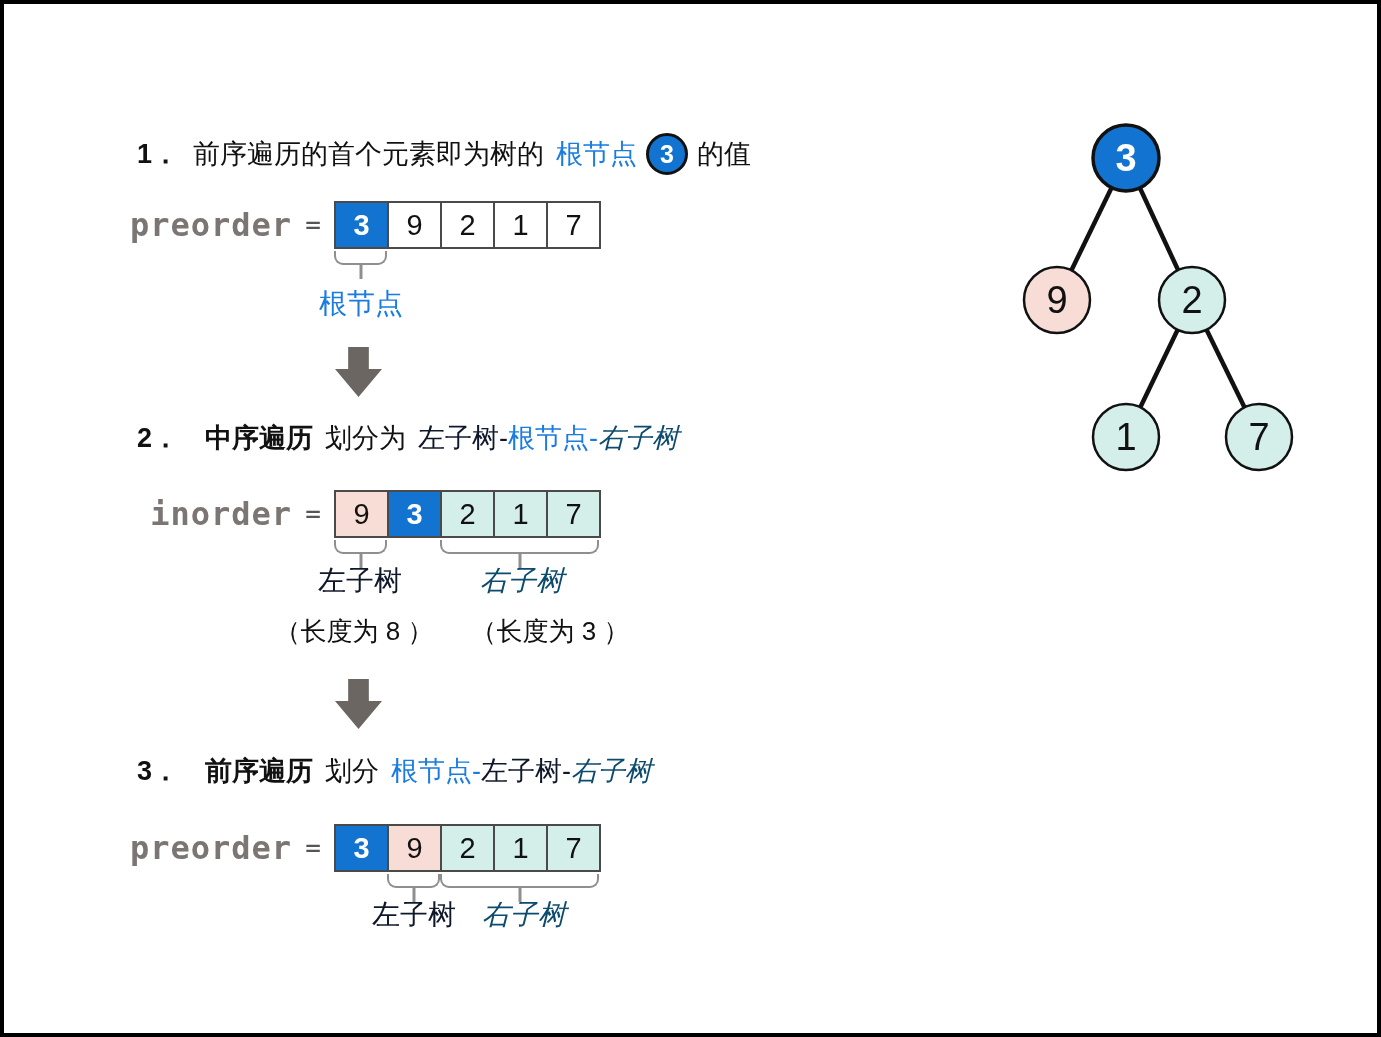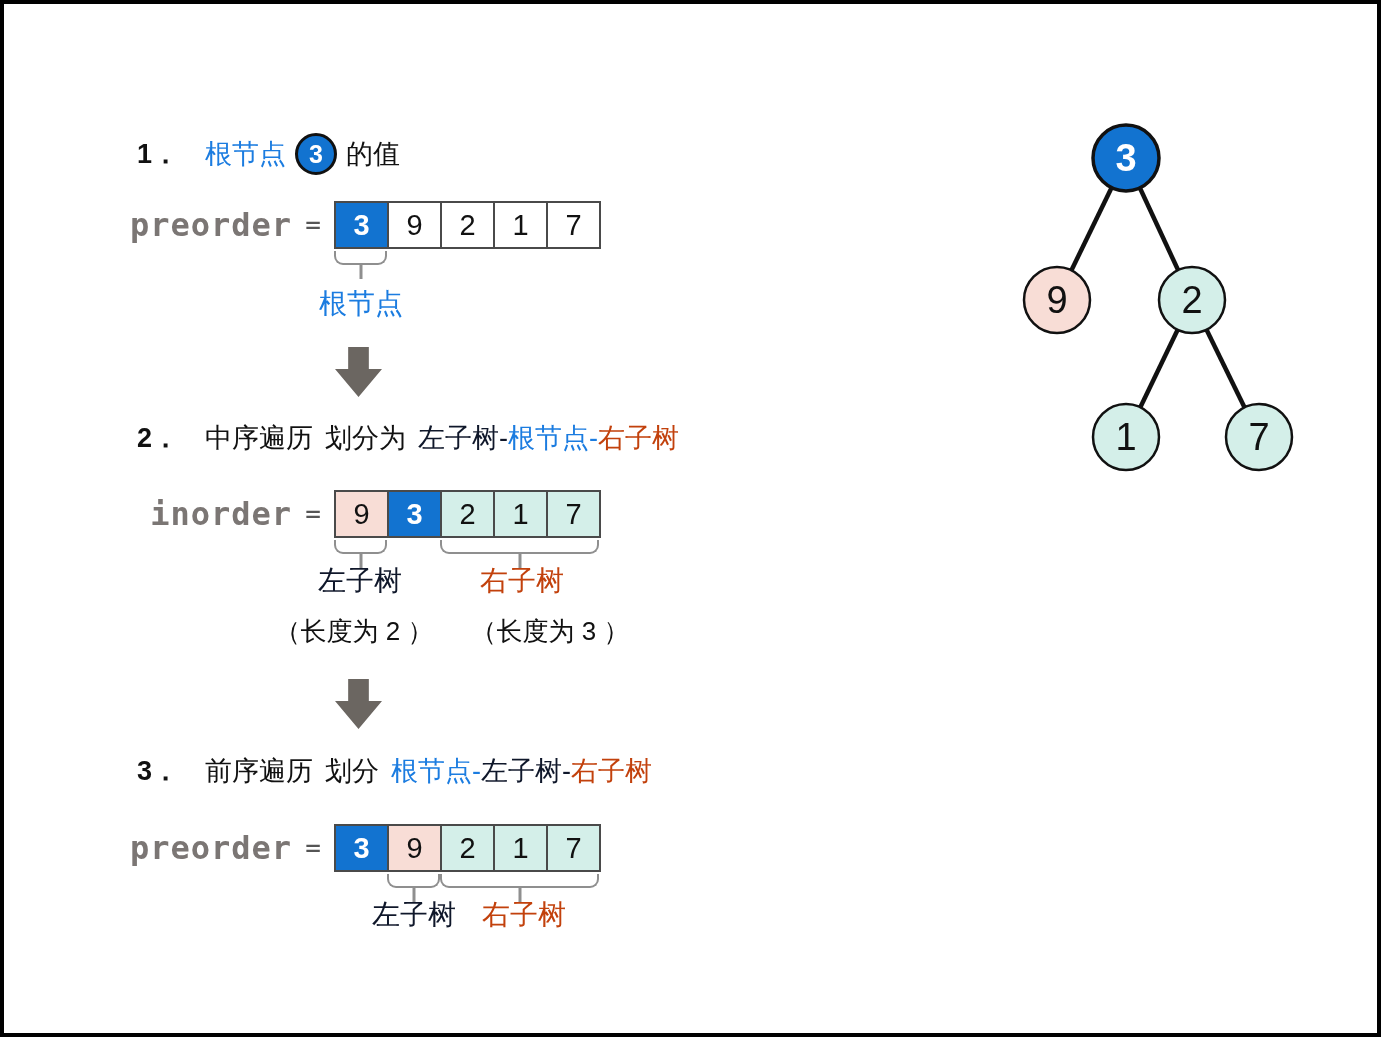--- a/index.html
+++ b/index.html
@@ -4,24 +4,24 @@
 <style>
   html,body{margin:0;padding:0;background:#fff;}
   .canvas{
     position:relative;width:1381px;height:1037px;box-sizing:border-box;
     background:#ffffff;border:4px solid #000;overflow:hidden;
     font-family:"Liberation Sans","DejaVu Sans",sans-serif;color:#111;
   }
   
   .step{position:absolute;left:133px;font-size:27px;display:flex;align-items:center;white-space:nowrap;}
   .step .num{font-weight:bold;margin-right:14px;}
-  .b{font-weight:normal;}
+  .b{font-weight:bold;}
   .blue{color:#1b7ce0;}
   .orange{color:#0f172a;}
-  .teal{color:#c2410c;}
+  .teal{color:#0c4a6e;font-style:italic;}
   .gl{margin-left:12px;}
   .gr{margin-right:12px;}
   
   .badge{
     display:inline-flex;width:36px;height:36px;border-radius:50%;
     background:#1273d0;border:3px solid #111;margin:0 9px;
     align-items:center;justify-content:center;color:#fff;font-weight:bold;font-size:25px;
   }
   
   .arr-row{position:absolute;left:0;height:48px;width:700px;}
@@ -65,20 +65,21 @@
   .tree .root-txt{fill:#fff;font-weight:bold;}
   .tree .node-txt{fill:#111;}
 </style>
 </head>
 <body>
 
 <div class="canvas">
 
   <div class="step" style="top:129px;">
     <span class="num">1．</span>
+    <span>前序遍历的首个元素即为树的</span>
     <span class="blue gl">根节点</span>
     <span class="badge">
         <span>3</span>
       </span>
     <span>的值</span>
   </div>
 
   <div class="arr-row" style="top:197px;">
     <span class="arr-label">preorder</span>
     <span class="eq">=</span>
@@ -115,21 +116,21 @@
       <div class="cell c-teal">2</div>
       <div class="cell c-teal">1</div>
       <div class="cell c-teal">7</div>
     </div>
   </div>
   <div class="brace" style="left:330px;top:536px;width:53px;"></div>
   <div class="brace" style="left:436px;top:536px;width:159px;"></div>
   <div class="brace-label orange" style="left:356px;top:558px;">左子树</div>
   <div class="brace-label teal" style="left:518px;top:558px;">右子树</div>
 
-  <div class="note" style="left:350px;top:610px;">（长度为 2 ）</div>
+  <div class="note" style="left:350px;top:610px;">（长度为 8 ）</div>
   <div class="note" style="left:546px;top:610px;">（长度为 3 ）</div>
 
   <div class="down-arrow" style="left:331px;top:675px;"></div>
 
   <div class="step" style="top:749px;">
     <span class="num">3．</span>
     <span class="b gl gr">前序遍历</span>
     <span>划分</span>
     <span class="blue gl">根节点</span>
     <span class="blue">-</span>

